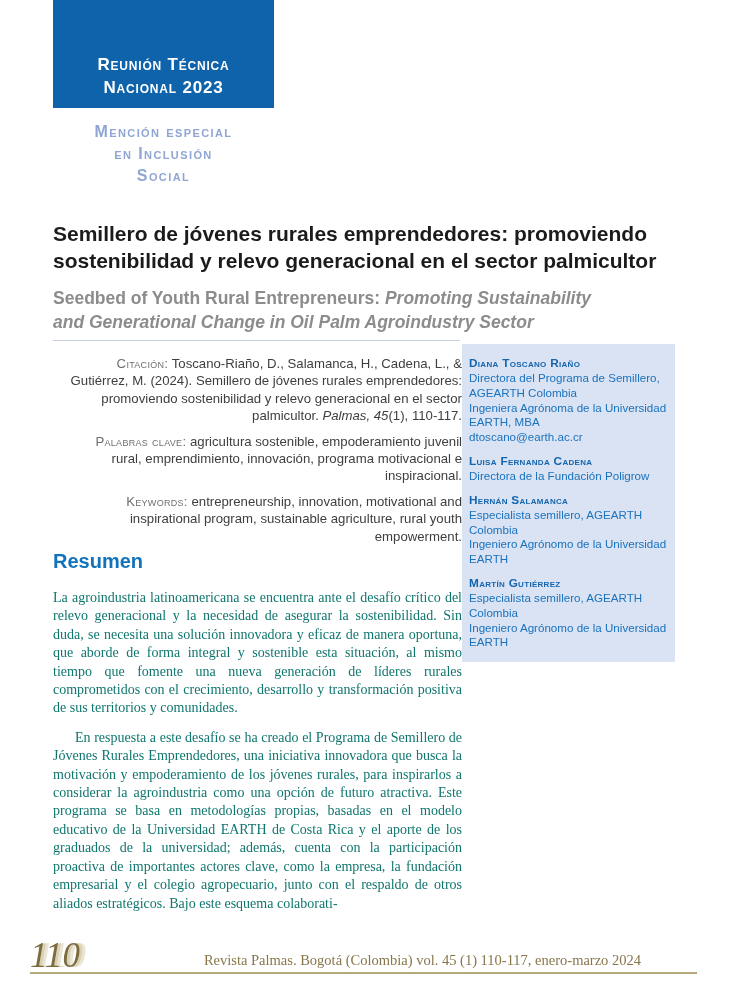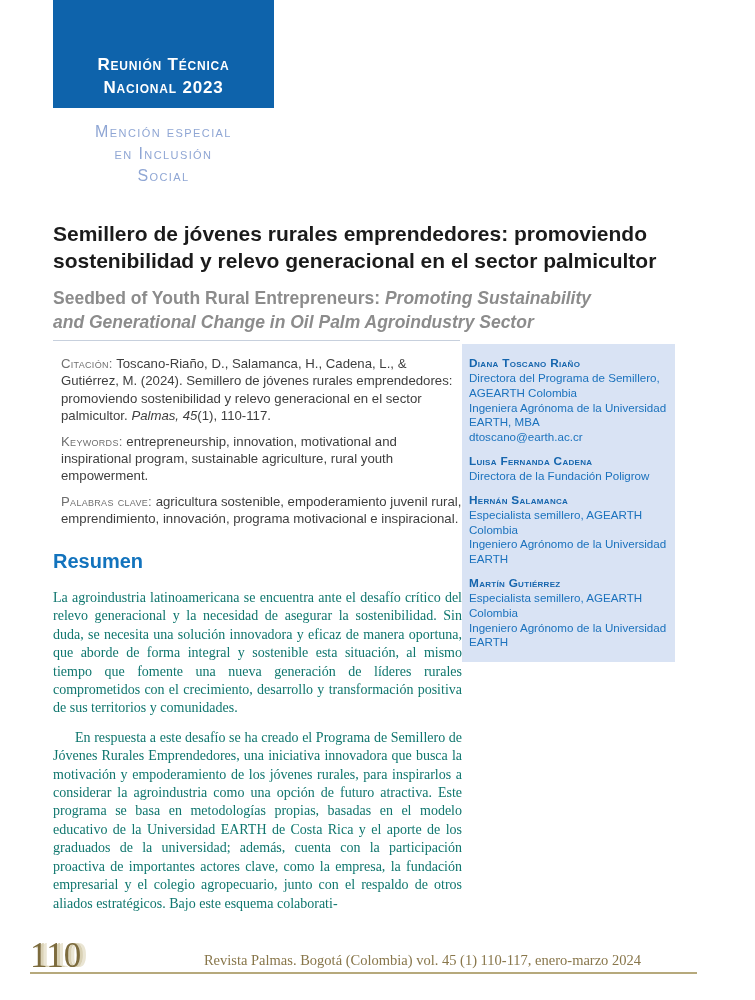--- a/index.html
+++ b/index.html
@@ -13,21 +13,21 @@
     position:absolute; left:53px; top:0; width:221px; height:108px;
     display:flex; align-items:flex-end; justify-content:center;
     text-align:center; box-sizing:border-box; padding-bottom:9px;
   }
   .event-badge-text {
     color:#ffffff; font-weight:bold; font-size:17px; line-height:23px;
     font-variant:small-caps; letter-spacing:0.8px; white-space:pre-line;
   }
   .mention {
     position:absolute; left:53px; top:121px; width:221px; text-align:center;
-    font-weight:normal; font-size:16px; line-height:22px;
+    font-weight:bold; font-size:16px; line-height:22px;
     font-variant:small-caps; letter-spacing:1.4px; white-space:pre-line;
   }
 
   
   .title-es {
     position:absolute; left:53px; top:221px; width:660px;
     font-weight:bold; font-size:21px; line-height:26.5px; color:#1b1b1b;
     white-space:pre-line;
   }
   .title-en {
@@ -40,21 +40,21 @@
   .subtitle-rule {
     position:absolute; left:53px; top:340px; width:407px; height:1px;
     background:#c7d0dd;
   }
 
   
   .meta {
     position:absolute; left:53px; top:355px; width:409px;
     font-size:13.2px; line-height:17.4px; color:#3e3e3e;
   }
-  .meta p { margin:0 0 8px 8px; }
+  .meta p { margin:0 0 8px 14px;text-align:right; }
   .meta .label { color:#6f6f6f; font-variant:small-caps; letter-spacing:0.3px; }
 
   
   .authors-box {
     position:absolute; left:462px; top:344px; width:213px; min-height:234px;
     box-sizing:border-box; padding:12px 7px 12px 7px; text-align:left;
   }
   .author { margin:0 0 9px 0; }
   .author:last-child { margin-bottom:0; }
   .author-name {
@@ -79,20 +79,21 @@
 
   
   .footer-rule {
     position:absolute; left:30px; top:972px; width:716px; height:2px;
     background:#b6a97c;
   }
   .page-number {
     position:absolute; left:30px; top:938px;
     font-family:"Liberation Serif", serif; font-size:35px; line-height:35px;
     text-shadow:3px 0 0 #d9d1b5, 6px 0 0 #eae5d3;
+    font-style:italic;
   }
   .footer-journal {
     position:absolute; right:56px; top:952px;
     font-family:"Liberation Serif", serif; font-size:14.5px; line-height:17px;
   }
 </style>
 </head>
 <body>
 
 <div class="page">
@@ -111,22 +112,22 @@
 
   <div class="title-en">
     <span>Seedbed of Youth Rural Entrepreneurs: </span><span class="italic prel">Promoting Sustainability
 and Generational Change in Oil Palm Agroindustry Sector</span>
   </div>
 
   <div class="subtitle-rule"></div>
 
   <div class="meta">
     <p><span class="label">Citación:</span><span> Toscano-Riaño, D., Salamanca, H., Cadena, L., &amp; Gutiérrez, M. (2024). Semillero de jóvenes rurales emprendedores: promoviendo sostenibilidad y relevo generacional en el sector palmicultor. </span><span class="italic">Palmas, 45</span><span>(1), 110-117.</span></p>
+    <p><span class="label">Palabras clave:</span><span> agricultura sostenible, empoderamiento juvenil rural, emprendimiento, innovación, programa motivacional e inspiracional.</span></p>
     <p><span class="label">Keywords:</span><span> entrepreneurship, innovation, motivational and inspirational program, sustainable agriculture, rural youth empowerment.</span></p>
-    <p><span class="label">Palabras clave:</span><span> agricultura sostenible, empoderamiento juvenil rural, emprendimiento, innovación, programa motivacional e inspiracional.</span></p>
   </div>
 
   <div class="authors-box" style="background:#d9e3f4; color:#1b72bd;">
     <div class="author">
       <div class="author-name" style="color:#1565ad;">Diana Toscano Riaño</div>
       <div class="author-details">Directora del Programa de Semillero,
 AGEARTH Colombia
 Ingeniera Agrónoma de la Universidad
 EARTH, MBA
 dtoscano@earth.ac.cr</div>

